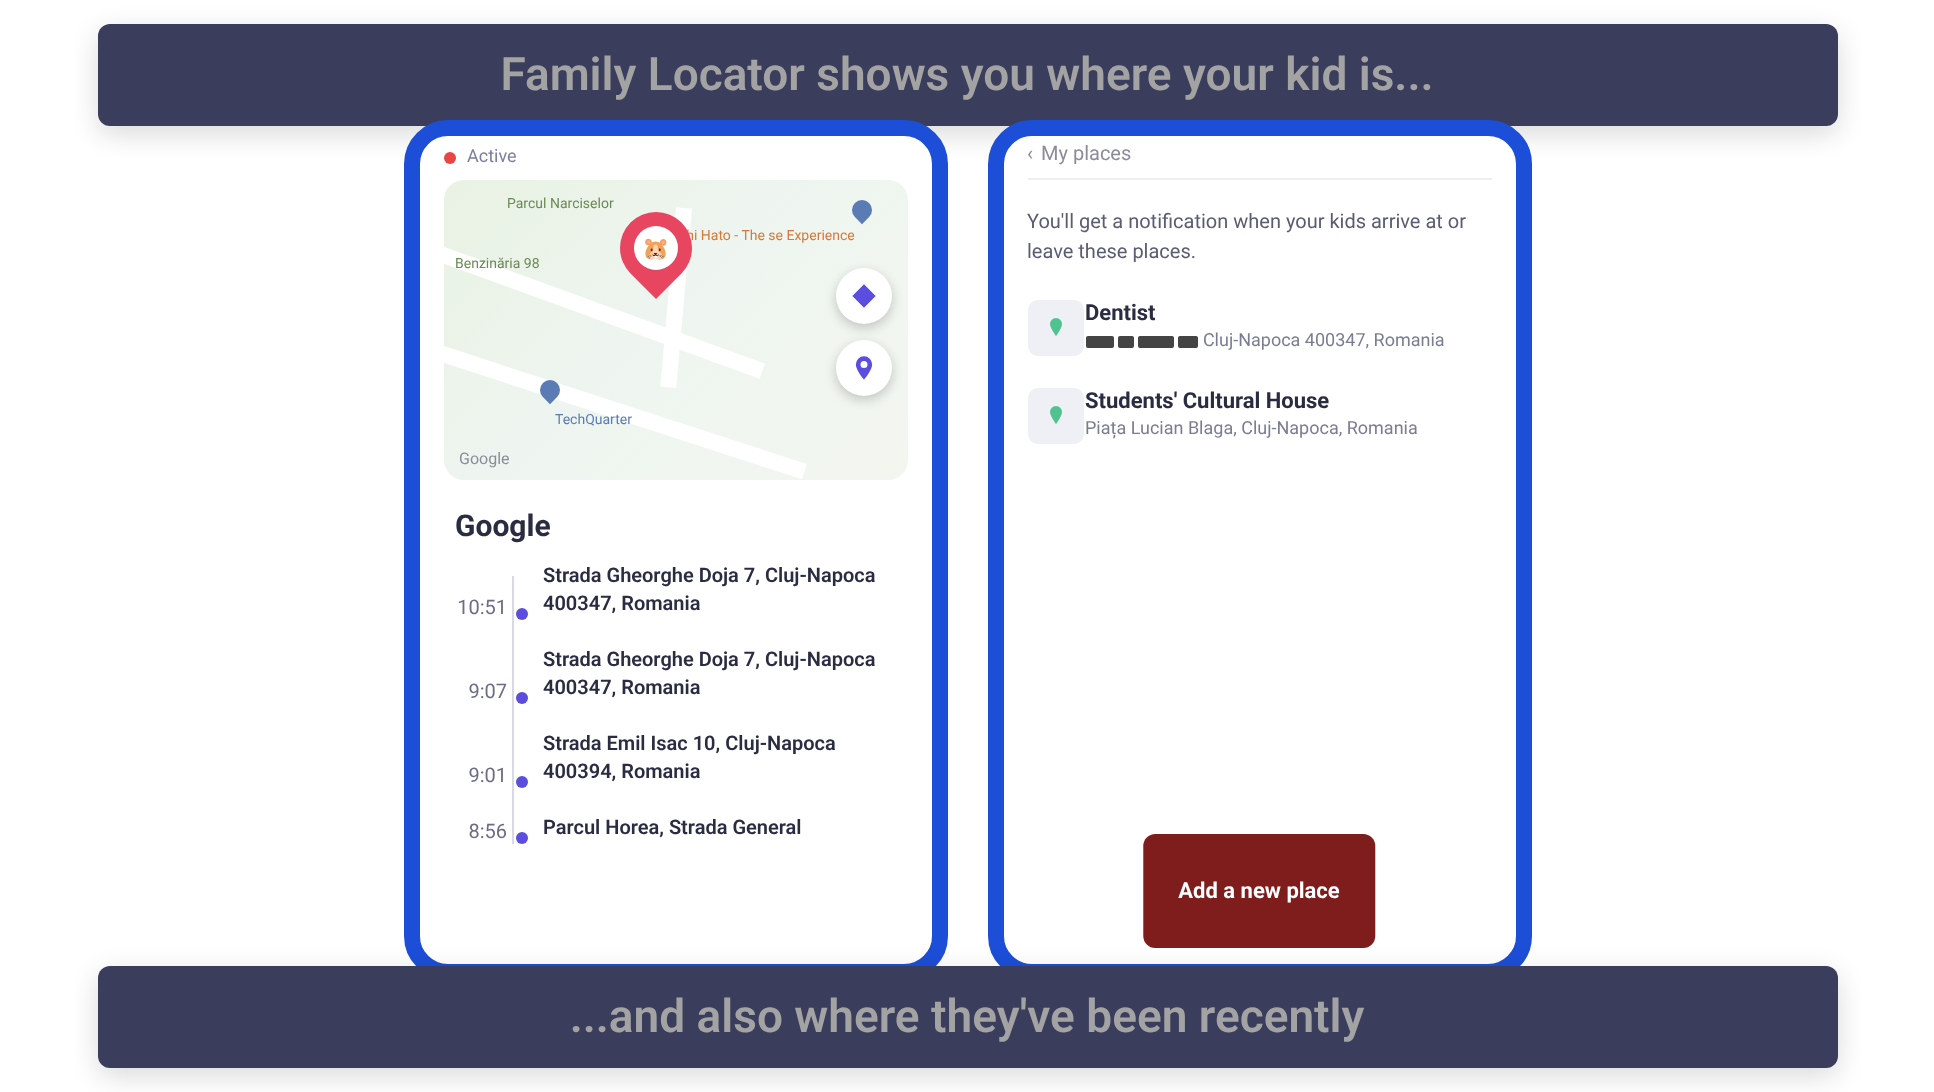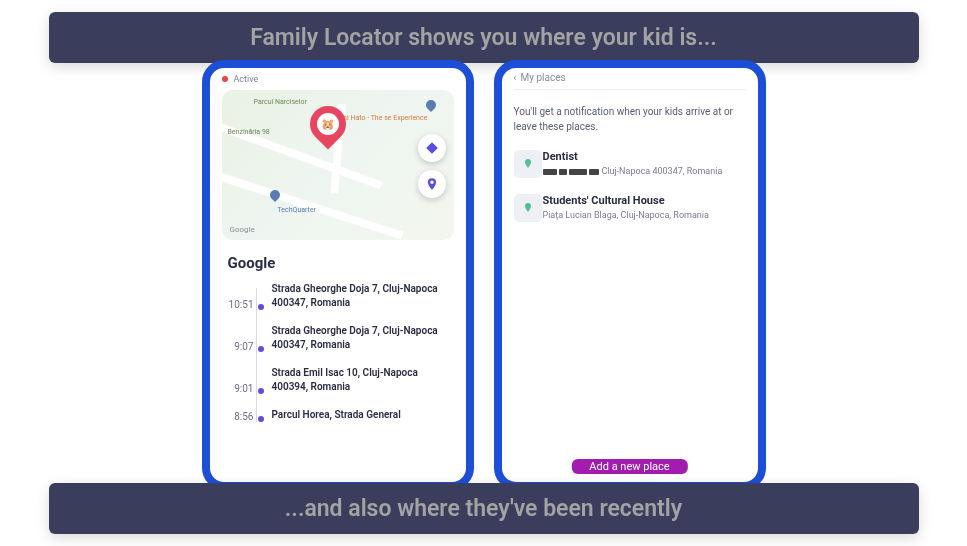--- a/index.html
+++ b/index.html
@@ -42,21 +42,21 @@
 .tlink{color:#5b4de0;font-weight:500;font-size:10px;display:flex;align-items:center;gap:3px;margin-top:2px}
 .tlink svg{width:9px;height:9px}
 .places-header{font-size:10px;color:#8a8d99;padding:0 0 6px;border-bottom:1px solid #eee;margin-bottom:14px;display:flex;align-items:center;gap:4px}
 .places-note{font-size:10px;color:#5a5d72;line-height:1.5;margin-bottom:16px}
 .place{display:flex;gap:1px;margin-bottom:16px}
 .place-icon{width:28px;height:28px;background:#eef0f5;border-radius:5px;flex-shrink:0;display:flex;align-items:center;justify-content:center}
 .place-icon svg{width:12px;height:12px}
 .place-title{font-size:11px;font-weight:700;color:#2a2c42;margin-bottom:2px}
 .place-addr{font-size:9px;color:#7a7d92;line-height:1.4}
 .redact{display:inline-block;height:6px;background:#444;vertical-align:middle;border-radius:1px}
-.btn-add{position:absolute;bottom:8px;left:50%;transform:translateX(-50%);background:#a21caf;color:#fff;font-size:11px;font-weight:400;padding:1px 18px;border-radius:6px;border:none}
+.btn-add{position:absolute;bottom:8px;left:50%;transform:translateX(-50%);background:#7f1d1d;color:#fff;font-size:11px;font-weight:700;padding:22px 18px;border-radius:6px;border:none}
 </style>
 </head>
 <body>
 
 <div class="banner top">Family Locator shows you where your kid is...</div>
 
 <div class="phones">
 
   <div class="phone">
     <div class="status-strip">

